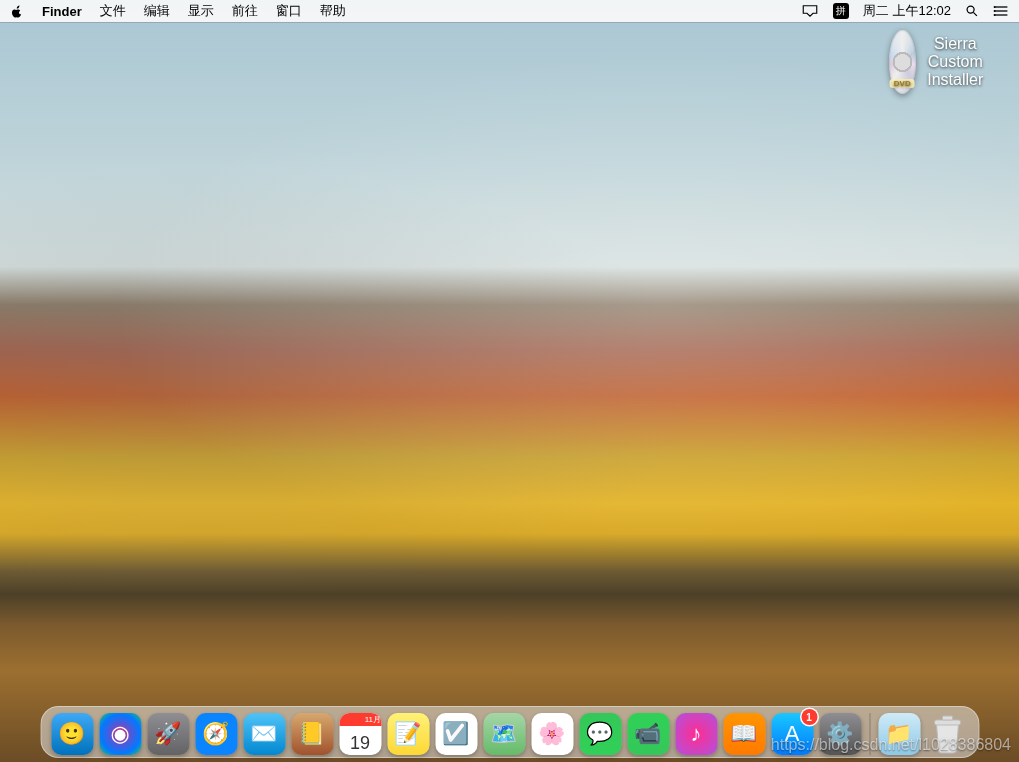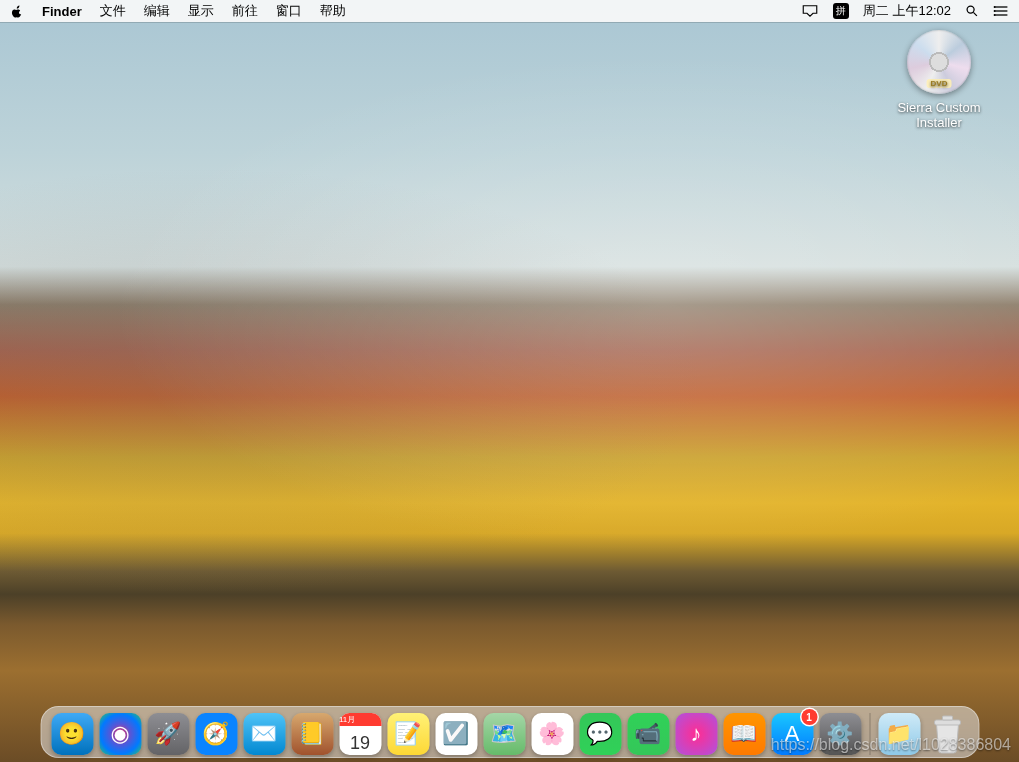--- a/index.html
+++ b/index.html
@@ -34,22 +34,22 @@
 }
 .menubar .left { display:flex; align-items:center; gap:18px;text-align:center; }
 .menubar .right { margin-left:auto; display:flex; align-items:center; gap:14px; }
 .menubar .app { font-weight:600; }
 .menubar svg { display:block; }
 .mi { cursor:default; }
 
 
 .desktop-icon {
   position:absolute; top:30px; right:30px; width:100px;
-  display:flex; flex-direction:column; align-items:center; gap:6px;
-  color:#fff; font-size:13px; text-align:center;
+  display:flex; flex-direction:row; align-items:center; gap:6px;
+  color:#fff; font-size:16px; text-align:center;
   text-shadow:0 1px 3px rgba(0,0,0,.8);
 }
 .dvd {
   width:64px; height:64px; border-radius:50%;
   background:
     radial-gradient(circle at 50% 50%, #ddd 0 8px, #bbb 8px 10px, transparent 10px),
     conic-gradient(#eee,#bcd,#ede,#ccd,#eee,#dcd,#cde,#eee);
   box-shadow:0 2px 6px rgba(0,0,0,.4), inset 0 0 2px rgba(0,0,0,.3);
   position:relative;
 }
@@ -78,21 +78,21 @@
 }
 .dock-sep { width:1px; height:42px; background:rgba(0,0,0,.25); margin:0 2px; }
 .badge {
   position:absolute; top:-4px; right:-4px;
   min-width:16px; height:16px; border-radius:8px;
   background:#ff3b30; color:#fff; font-size:10px; font-weight:bold;
   display:flex; align-items:center; justify-content:center;
   box-shadow:0 0 0 1.5px #fff;
 }
 .cal-tile { background:#fff; flex-direction:column; font-family:Arial; }
-.cal-tile .m { background:#ff3b30; color:#fff; font-size:8px; width:100%; text-align:left; border-radius:10px 10px 0 0; padding:1px 0; }
+.cal-tile .m { background:#ff3b30; color:#fff; font-size:8px; width:100%; text-align:right; border-radius:10px 10px 0 0; padding:1px 0; }
 .cal-tile .d { color:#333; font-size:18px; font-weight:500; line-height:1.2;margin-top:7px; }
 .trash {
   width:42px; height:42px; display:flex; align-items:center; justify-content:center;
 }
 .watermark {
   position:absolute; right:8px; bottom:8px;
   color:rgba(255,255,255,.55); font-size:16px;
   text-shadow:0 1px 2px rgba(0,0,0,.5);
 }
 </style>

